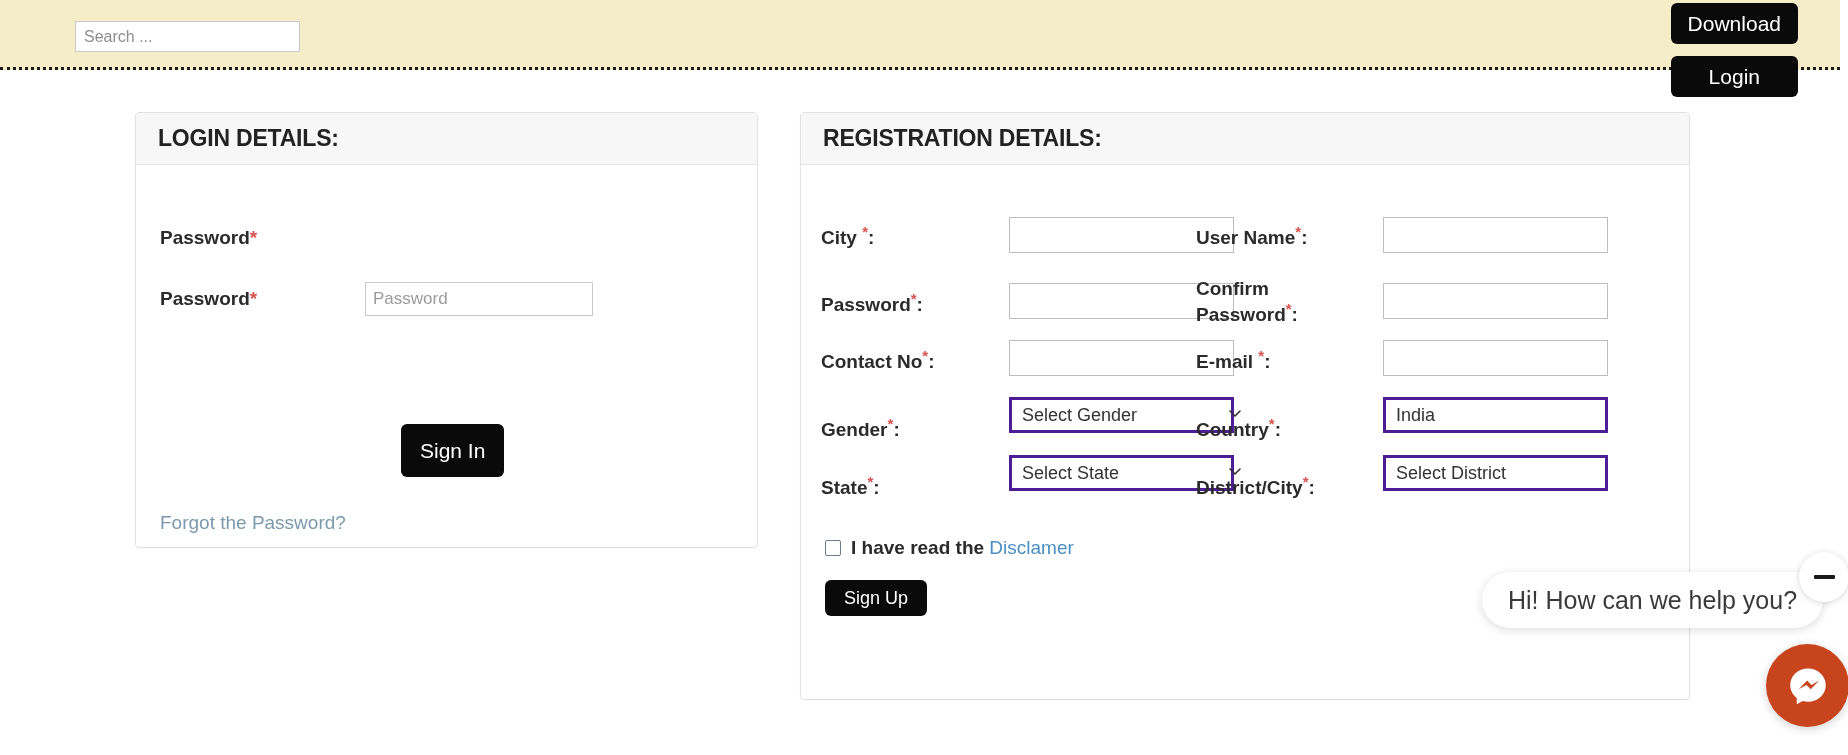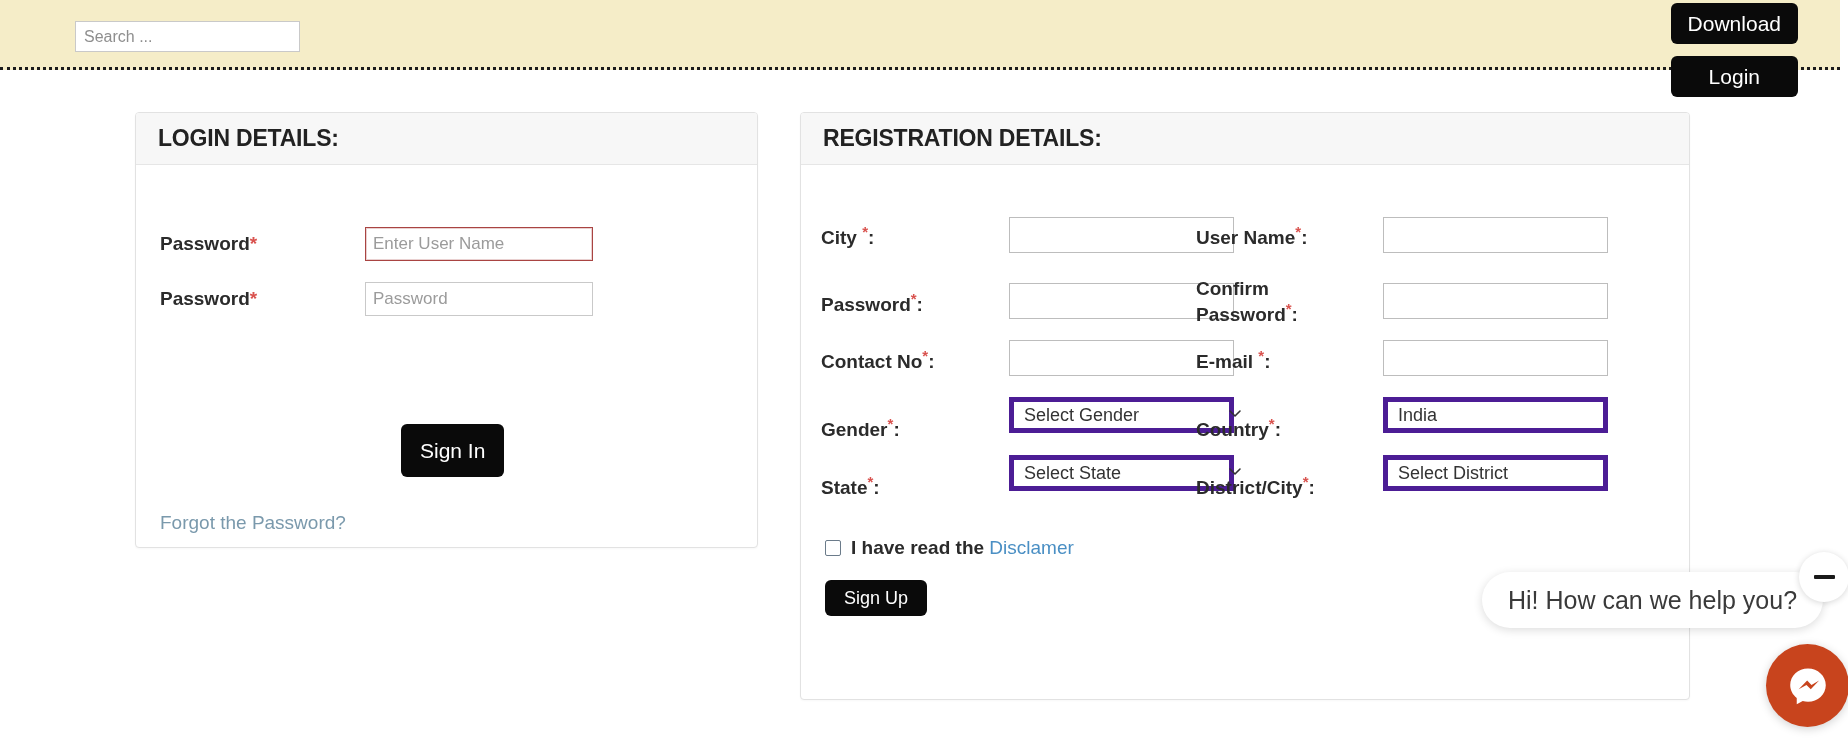--- a/index.html
+++ b/index.html
@@ -148,21 +148,21 @@
     border: 1px solid #bdbdbd;
     background: #ffffff;
     font-family: "Liberation Sans", sans-serif;
     font-size: 18px;
     color: #333;
     padding: 2px 10px;
     outline: none;
   }
   .r-select {
     width: 225px; height: 36px;
-    border: 5px solid #4c1d95;
+    border: 3px solid #4c1d95;
     background: #ffffff;
     font-family: "Liberation Sans", sans-serif;
     font-size: 18px;
     color: #333;
     padding: 2px 10px;
     outline: none;
     -webkit-appearance: none;
     appearance: none;
   }
   .selwrap { position: relative; display: inline-block; }
@@ -270,21 +270,20 @@
 <div class="panel" id="login-panel">
   <div class="panel-head">
     <h2>LOGIN DETAILS:</h2>
   </div>
   <div class="panel-body">
 
     <div class="lg-row" style="left:24px; top:62px;">
       <span class="lg-label" style="width:205px;">
         <span>Password</span><span class="req">*</span>
       </span>
-      <input class="lg-input focused" type="text" placeholder="Enter User Name" style="">
     </div>
 
     <div class="lg-row" style="left:24px; top:117px;">
       <span class="lg-label" style="width:205px;">
         <span>Password</span><span class="req">*</span>
       </span>
       <input class="lg-input" type="password" placeholder="Password" style="">
     </div>
 
     <button class="btn-dark" id="signin-btn">Sign In</button>

